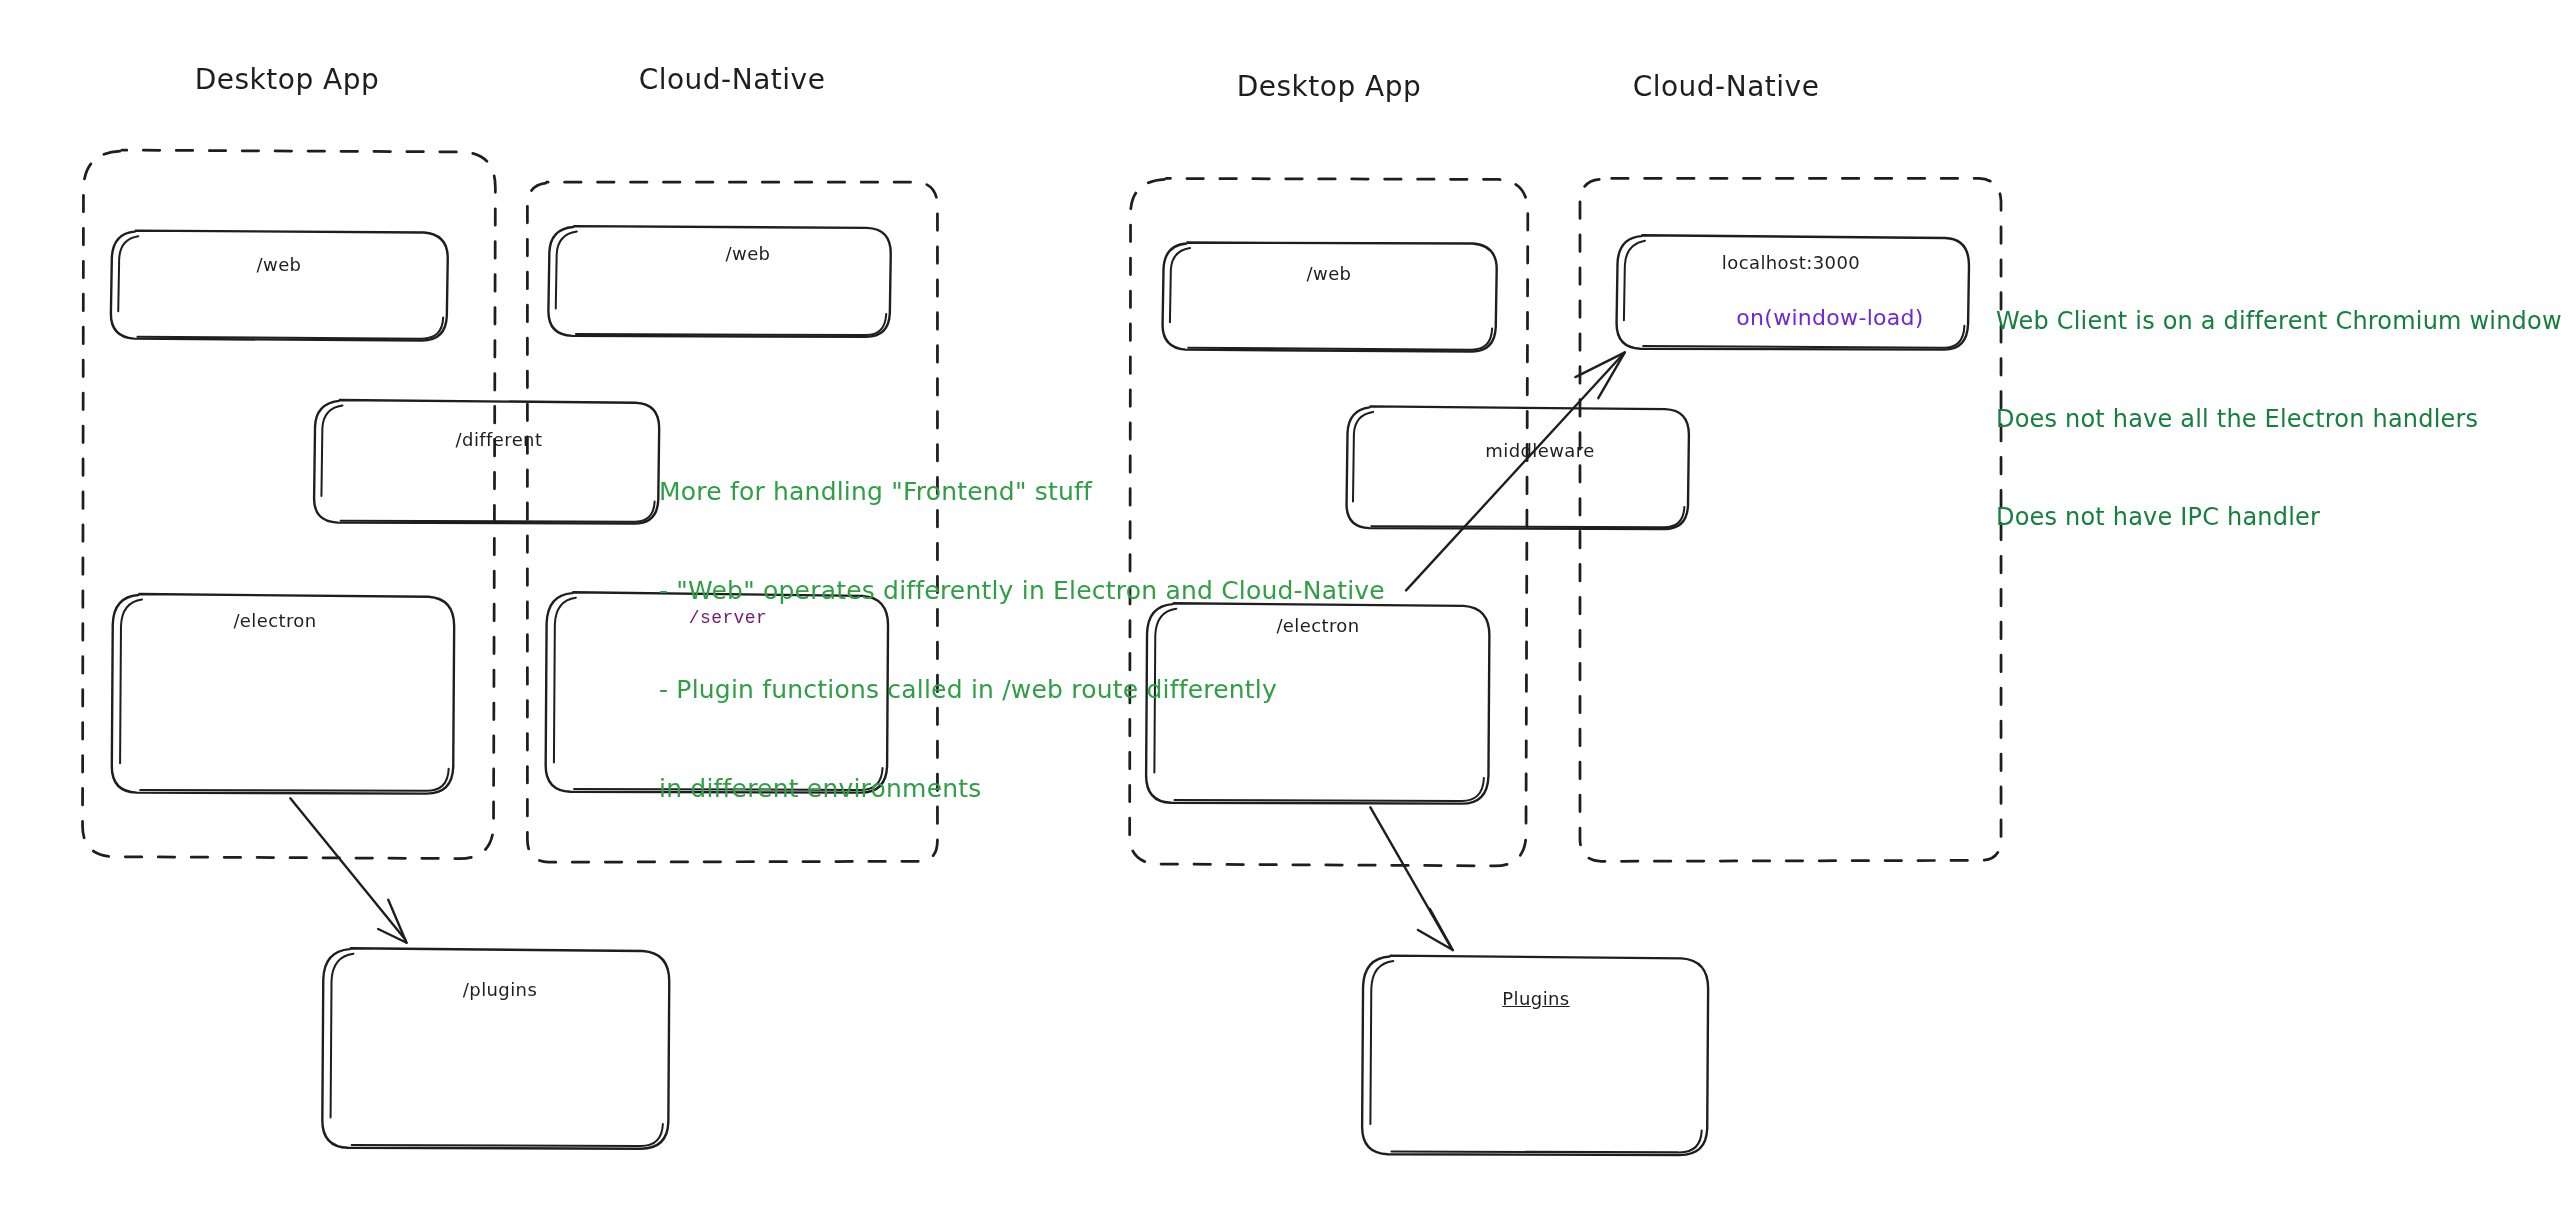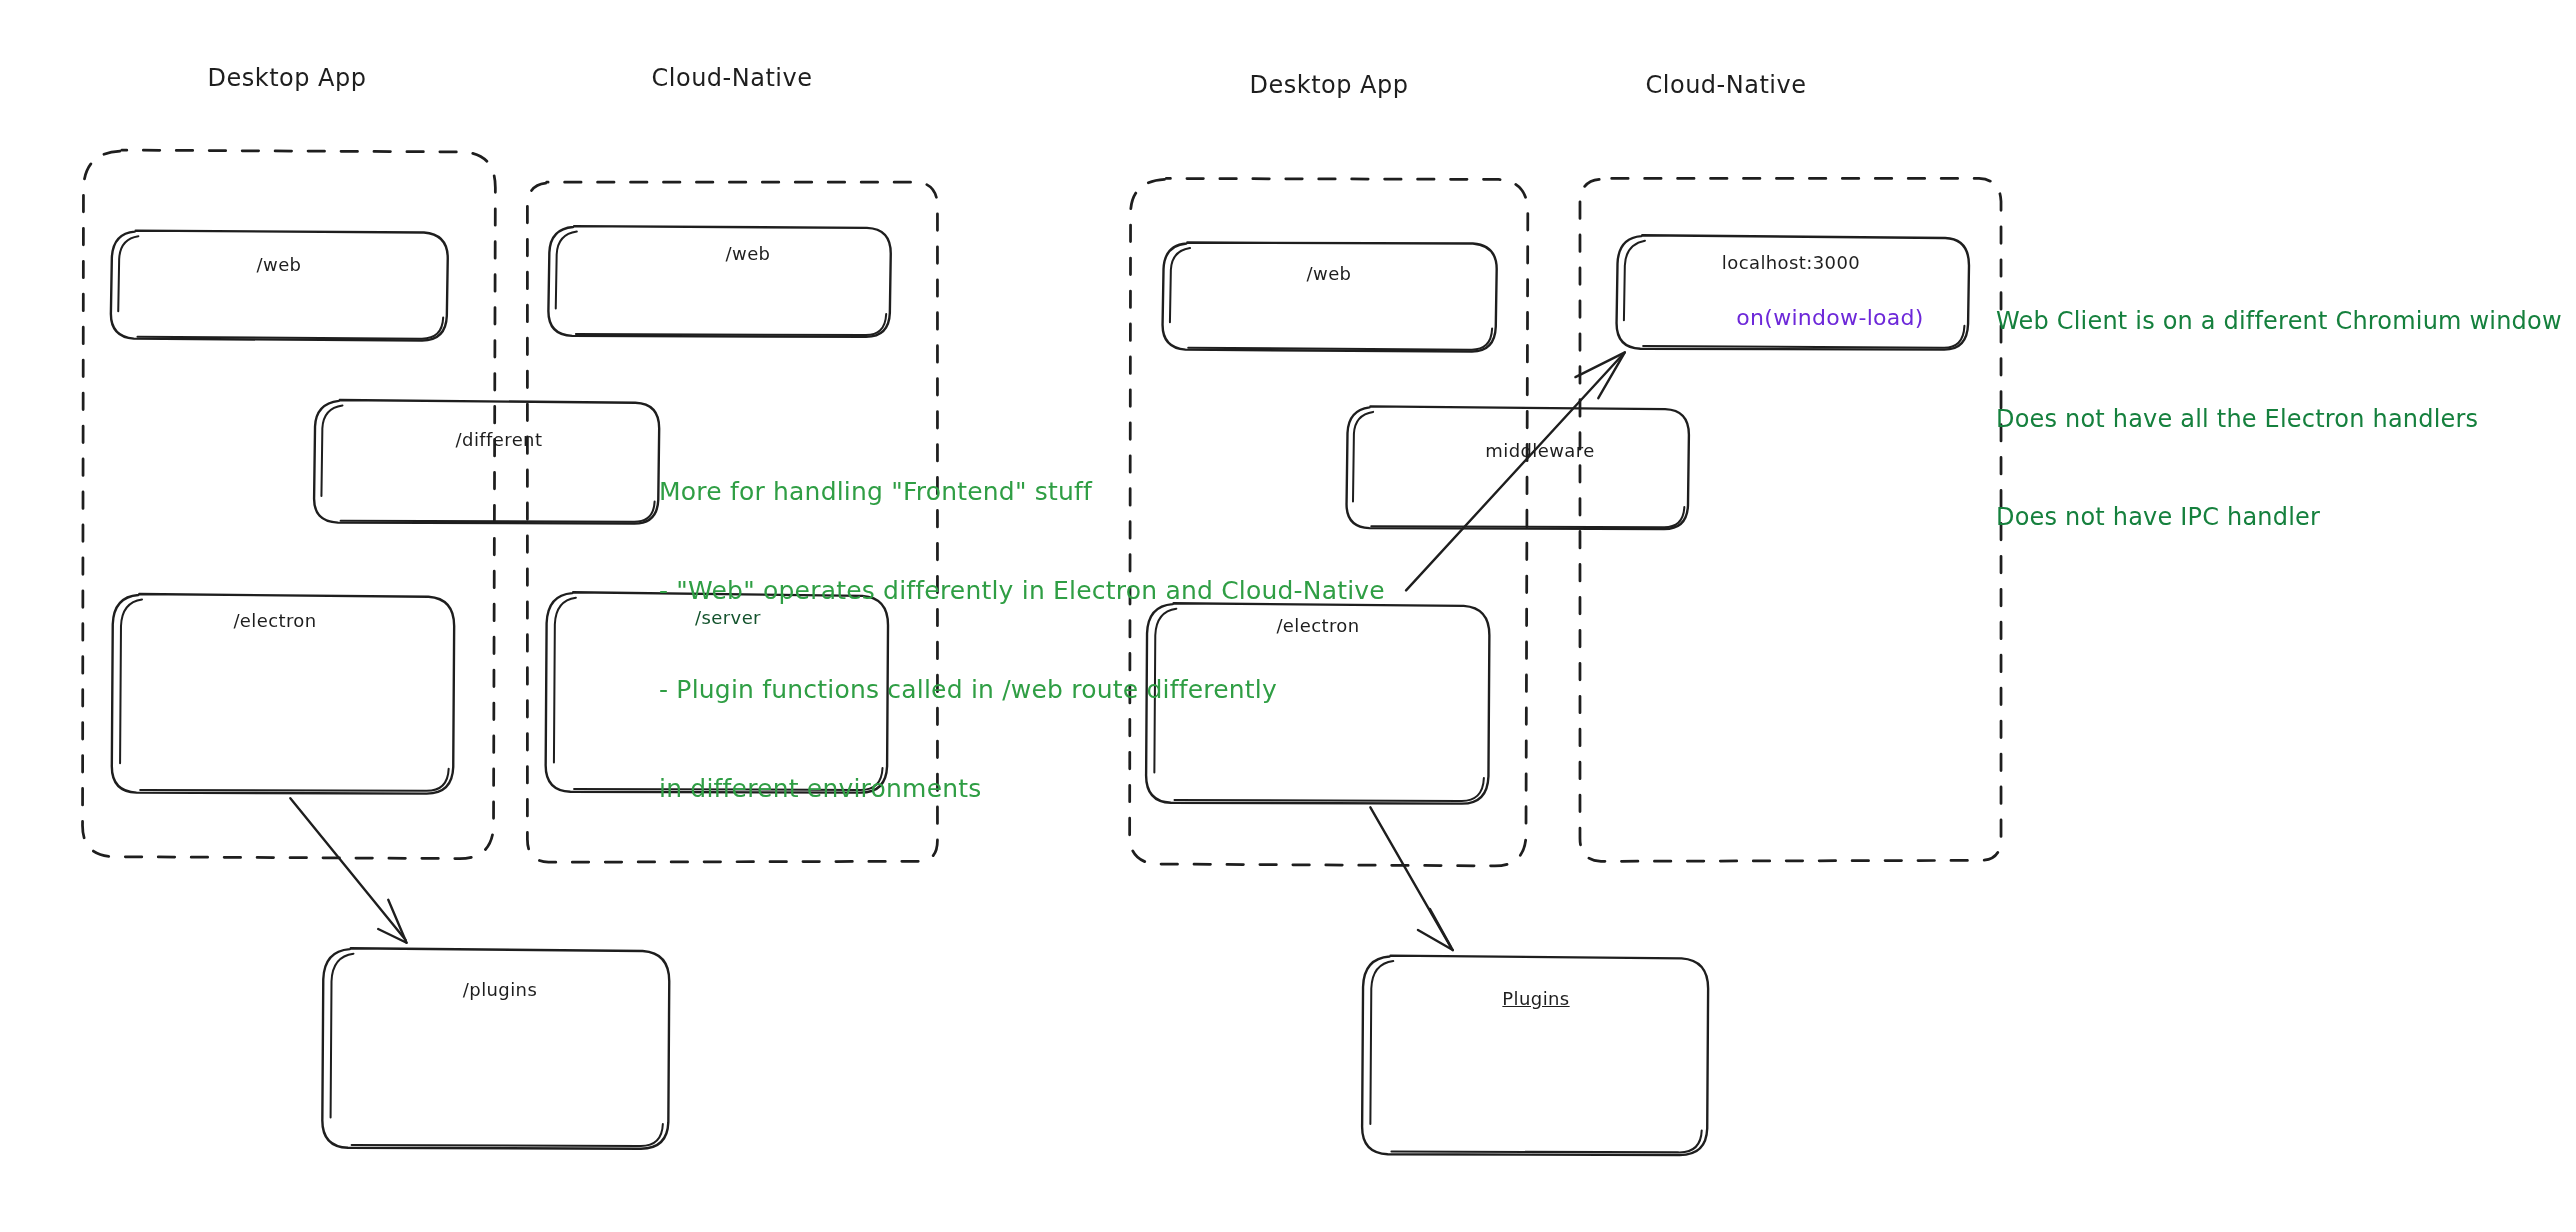--- a/index.html
+++ b/index.html
@@ -24,21 +24,21 @@
   }
   .lbl {
     position: absolute;
     white-space: pre;
     line-height: 1.0;
     font-family: "DejaVu Sans", sans-serif;
     color: #1e1e1e;
     pointer-events: auto;
   }
   .group-title {
-    font-size: 24px;
+    font-size: 28px;
     letter-spacing: 0.5px;
     transform: translateX(-50%);
     text-align: center;
   }
   .node-label {
     font-size: 18px;
     transform: translateX(-50%);
     letter-spacing: 0.4px;
   }
   .node-sublabel {
@@ -53,21 +53,21 @@
     color: #2f9e44;
     line-height: 1.32;
     letter-spacing: 0.2px;
   }
   .note-red {
     font-size: 24px;
     color: #15803d;
     line-height: 1.36;
     letter-spacing: 0.2px;
   }
-  .red-text { color: #14532d; }
+  .red-text { color: #701a75; font-family: Liberation Mono, monospace; }
   .hand {
     fill: none;
     stroke: #1e1e1e;
     stroke-width: 2.6;
     stroke-linecap: round;
     stroke-linejoin: round;
   }
   .hand-dash {
     fill: none;
     stroke: #1e1e1e;

